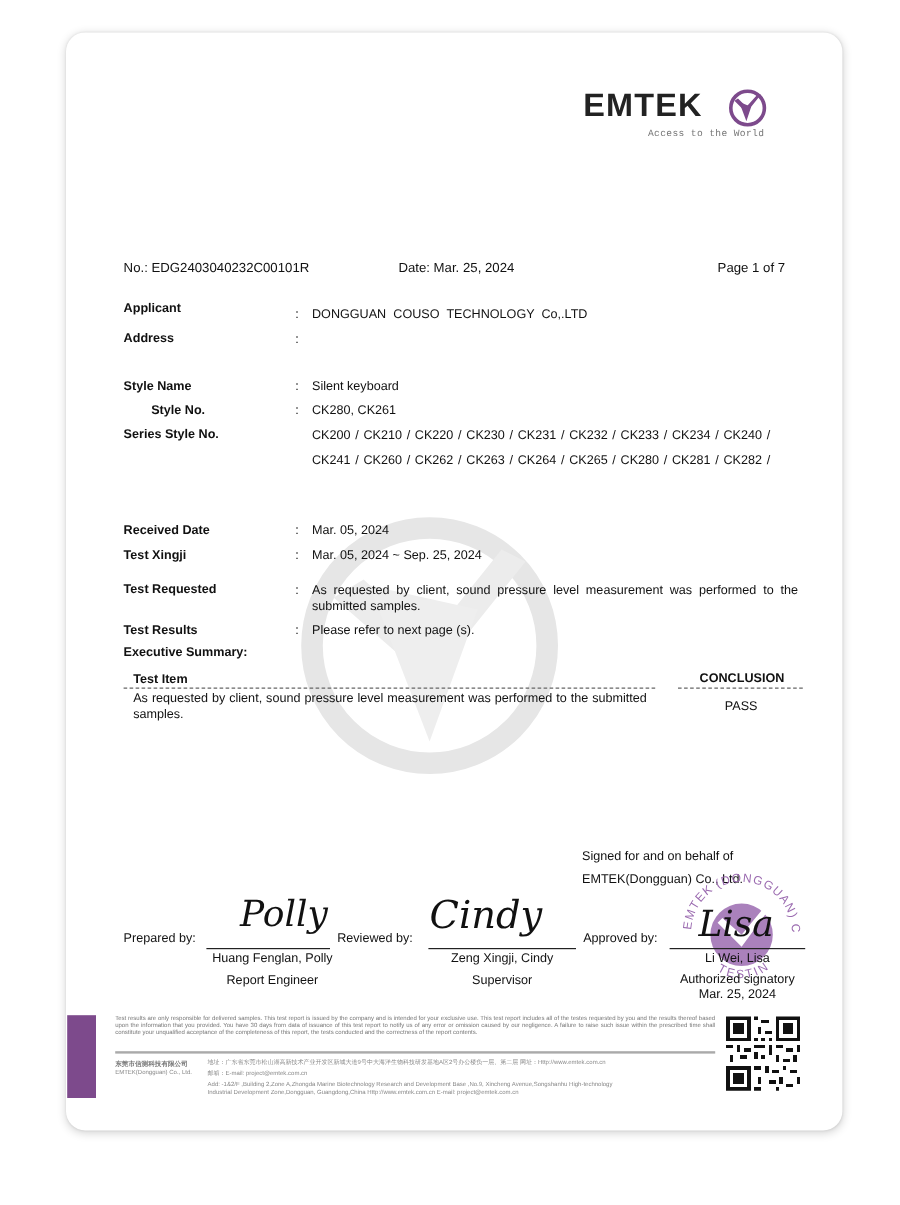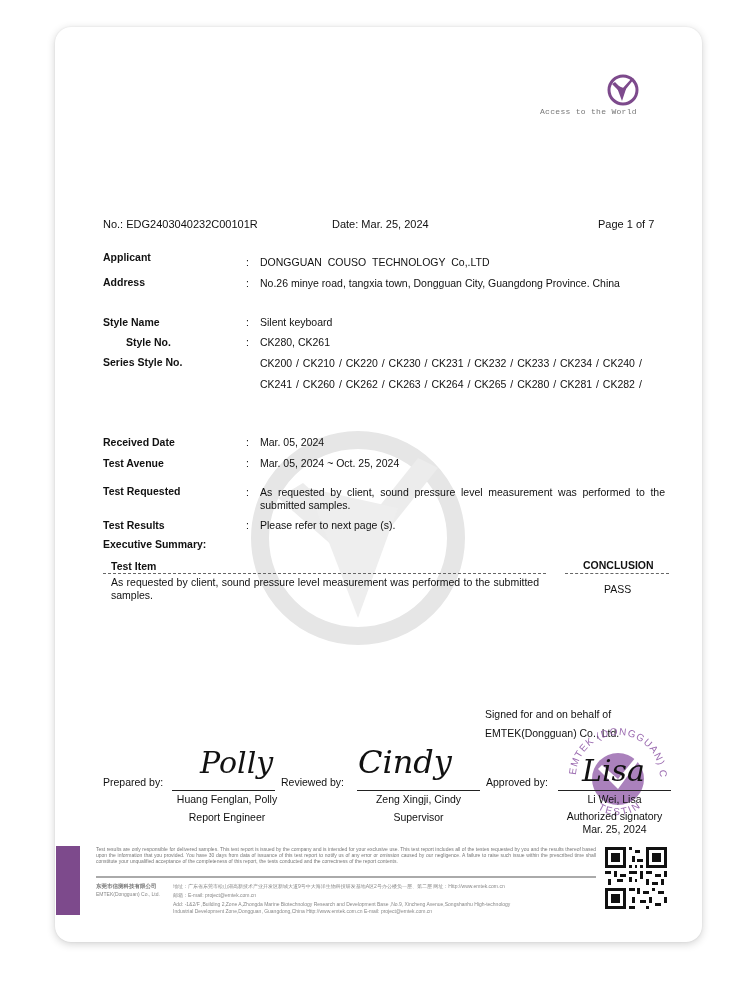--- a/index.html
+++ b/index.html
@@ -35,60 +35,60 @@
 
 <div class="page">
 
   <svg class="watermark" viewBox="0 0 220 220">
     <circle cx="110" cy="110" r="98" fill="none" stroke="#e6e6e6" stroke-width="18"></circle>
     <path d="M30 70 L110 140 L190 40 L170 30 L110 105 L55 55 Z" fill="#ececec"></path>
     <path d="M60 60 L110 190 L150 80 Z" fill="#eeeeee"></path>
   </svg>
 
   <div class="logo">
+    <span class="logo-text">EMTEK</span>
     <svg class="abs" style="left:120px;top:2px;width:34px;height:34px;" viewBox="0 0 34 34">
       <circle cx="17" cy="17" r="14" fill="none" stroke="#7d4a8c" stroke-width="3"></circle>
       <path d="M6 11 L16 21 L28 6 L26 5 L16 16 L9 9 Z" fill="#7d4a8c"></path>
       <path d="M10 12 L16 28 L20 16 Z" fill="#7d4a8c"></path>
     </svg>
     <span class="logo-tag">Access to the World</span>
   </div>
 
 
   <div class="meta" style="left:48px;">No.: EDG2403040232C00101R</div>
   <div class="meta" style="left:277px;">Date: Mar. 25, 2024</div>
   <div class="meta" style="left:543px;">Page 1 of 7</div>
 
   <div class="label" style="top:224px;">Applicant</div>
   <div class="colon" style="top:229px;">:</div>
   <div class="value" style="top:229px;word-spacing:3px;">DONGGUAN  COUSO  TECHNOLOGY  Co,.LTD</div>
 
   <div class="label" style="top:249px;">Address</div>
   <div class="colon" style="top:250px;">:</div>
-  <div class="value" style="top:250px;">No.26 minye road, tangxia town, Dongguan City, Guangdong Province. China</div>
 
   <div class="label" style="top:289px;">Style Name</div>
   <div class="colon" style="top:289px;">:</div>
   <div class="value" style="top:289px;">Silent keyboard</div>
 
   <div class="label" style="top:309px;margin-left:23px;">Style No.</div>
   <div class="colon" style="top:309px;">:</div>
   <div class="value" style="top:309px;">CK280, CK261</div>
 
   <div class="label" style="top:329px;">Series Style No.</div>
   <div class="series" style="top:330px;">CK200 / CK210 / CK220 / CK230 / CK231 / CK232 / CK233 / CK234 / CK240 /</div>
   <div class="series" style="top:351px;">CK241 / CK260 / CK262 / CK263 / CK264 / CK265 / CK280 / CK281 / CK282 /</div>
 
   <div class="label" style="top:409px;">Received Date</div>
   <div class="colon" style="top:409px;">:</div>
   <div class="value" style="top:409px;">Mar. 05, 2024</div>
 
-  <div class="label" style="top:430px;">Test Avenue</div>
+  <div class="label" style="top:430px;">Test Xingji</div>
   <div class="colon" style="top:430px;">:</div>
-  <div class="value" style="top:430px;">Mar. 05, 2024 ~ Oct. 25, 2024</div>
+  <div class="value" style="top:430px;">Mar. 05, 2024 ~ Sep. 25, 2024</div>
 
   <div class="label" style="top:458px;">Test Requested</div>
   <div class="colon" style="top:459px;">:</div>
   <div class="value wrap" style="top:459px;">As requested by client, sound pressure level measurement was performed to the submitted samples.</div>
 
   <div class="label" style="top:492px;">Test Results</div>
   <div class="colon" style="top:492px;">:</div>
   <div class="value" style="top:492px;">Please refer  to next page  (s).</div>
 
   <div class="label" style="top:511px;">Executive Summary:</div>

